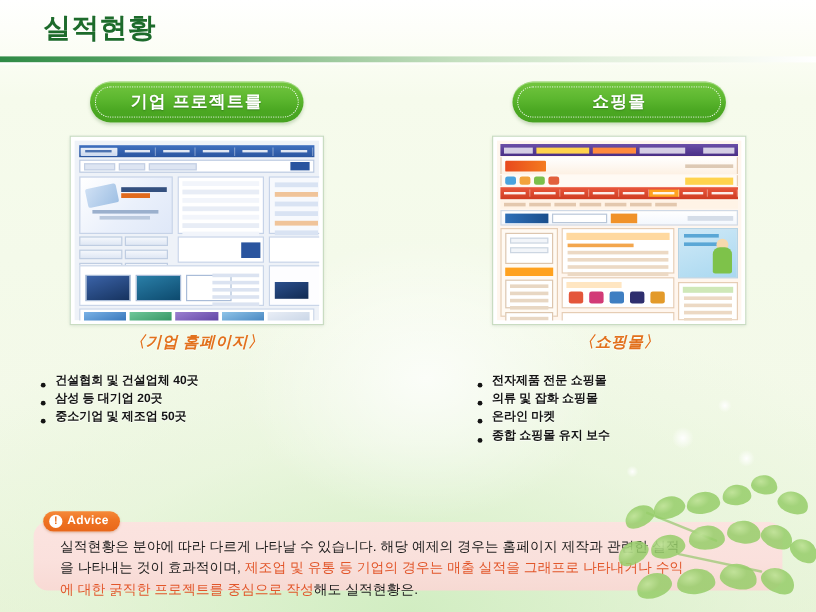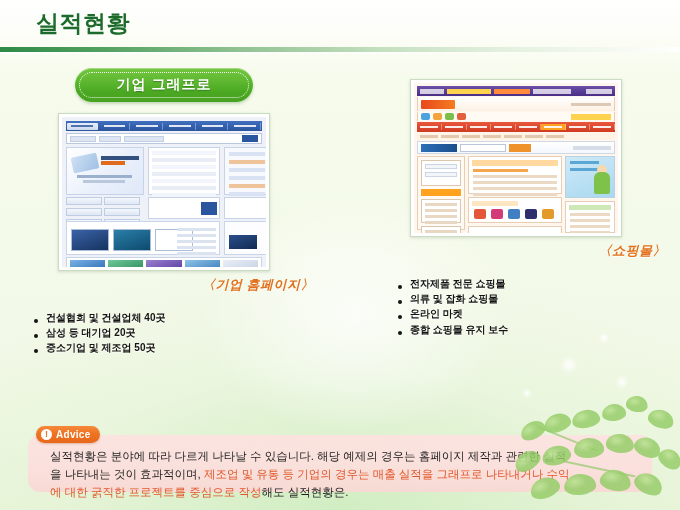--- a/index.html
+++ b/index.html
@@ -305,21 +305,21 @@
     position:absolute; right:7px; bottom:22px; width:10px; height:10px;
     background:#f7d9ad; border-radius:50%;
   }
   .sm .colR .ad u { display:block; height:3px; margin:4px 4px 0; background:#5aa7d6; width:60%; text-decoration:none; }
   .sm .colR .box { background:#ffffff; border:1px solid #e6cdb4; height:32px; margin-bottom:3px; position:relative; }
   .sm .colR .box .hd { height:5px; margin:3px; background:#cfe8b8; }
   .sm .colR .box u { display:block; height:3px; margin:3px 4px 0; background:#ecd9c4; text-decoration:none; }
 
   
   .caption {
-    text-align: right;
+    text-align: center;
     margin-top: 5px;
     font-size: 13px;
     font-weight: bold;
     font-style: italic;
     color: #e2711d;
     letter-spacing: 0.5px;
     text-shadow: 0 1px 0 rgba(255,255,255,0.85);
     white-space: nowrap;
   }
 
@@ -415,21 +415,21 @@
   <div class="sparkle" style="left:612px; top:372px; width:20px; height:20px;"></div>
   <div class="sparkle" style="left:520px; top:386px; width:14px; height:14px;"></div>
 
   <div class="header-title">실적현황</div>
   <div class="header-rule"></div>
   <div class="header-rule-2"></div>
 
   <div class="col col-left">
 
     <div class="pill">
-      <span class="pill-label">기업 그래프로</span>
+      <span class="pill-label">기업 프로젝트를</span>
     </div>
 
     <div class="thumb-frame">
       <div class="thumb-inner">
         <div class="hp">
           <div class="gnb">
             <i></i>
               <i></i>
               <i></i>
               <i></i>
@@ -512,20 +512,23 @@
 
     <ul class="bullets">
       <li>건설협회 및 건설업체 40곳</li>
       <li>삼성 등 대기업 20곳</li>
       <li>중소기업 및 제조업 50곳</li>
     </ul>
   </div>
 
   <div class="col col-right">
 
+    <div class="pill">
+      <span class="pill-label">쇼핑몰</span>
+    </div>
 
     <div class="thumb-frame">
       <div class="thumb-inner">
         <div class="sm">
           <div class="top">
             <i class="a"></i>
               <i class="b"></i>
               <i class="c"></i>
               <i class="d"></i>
               <i class="e"></i>

